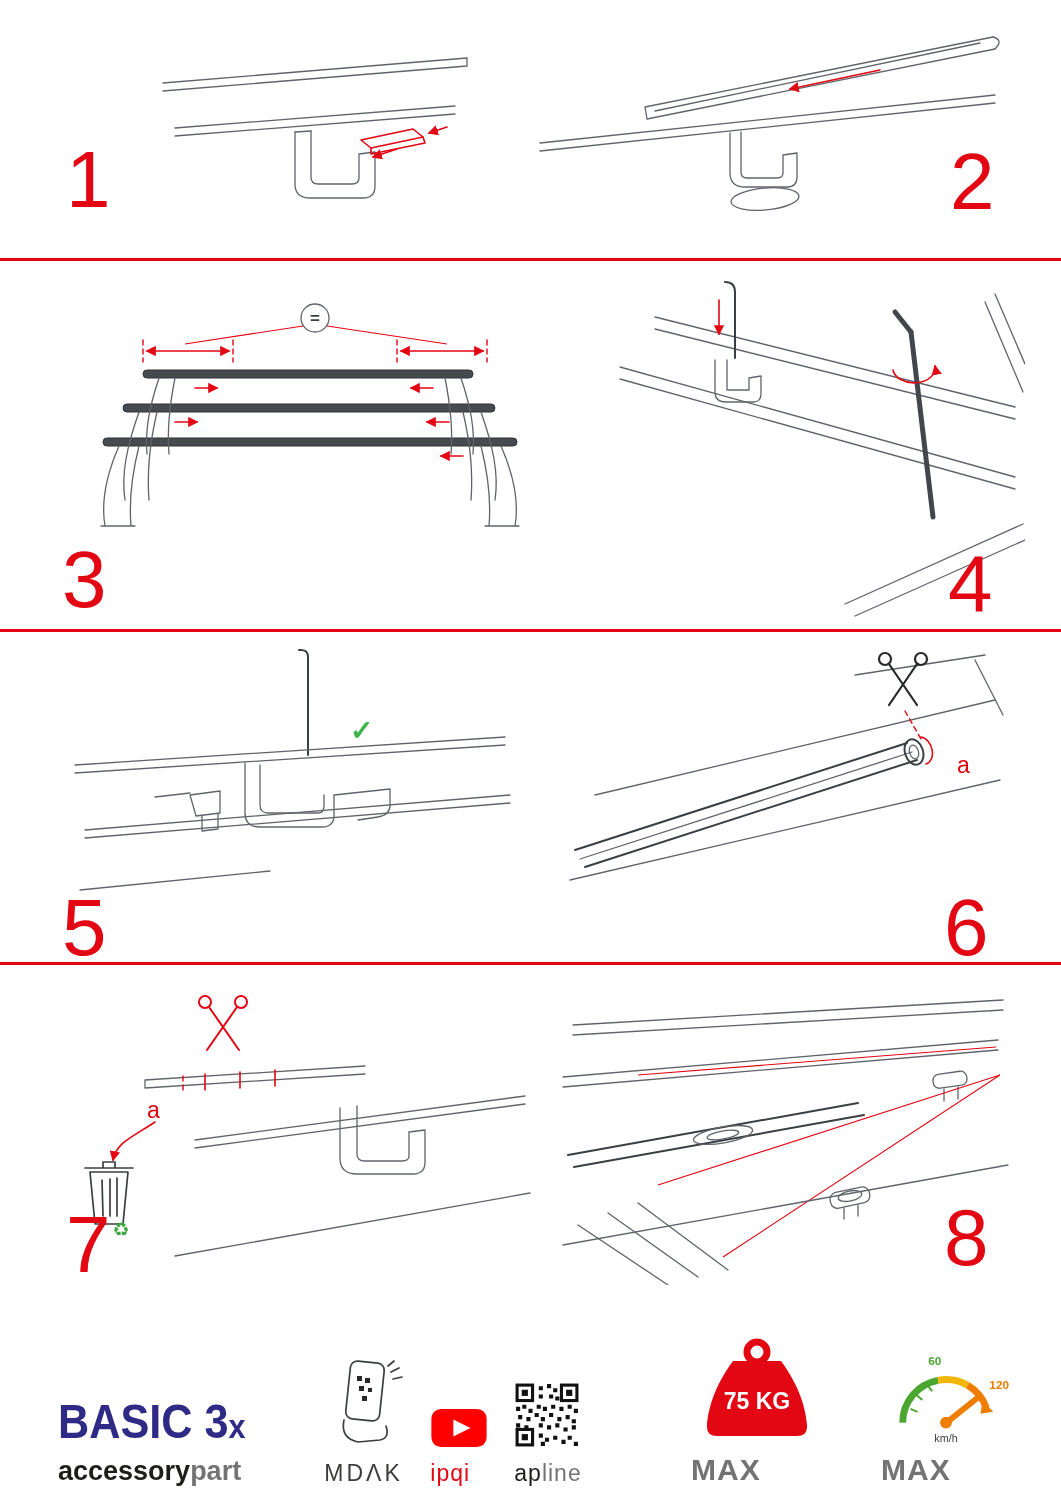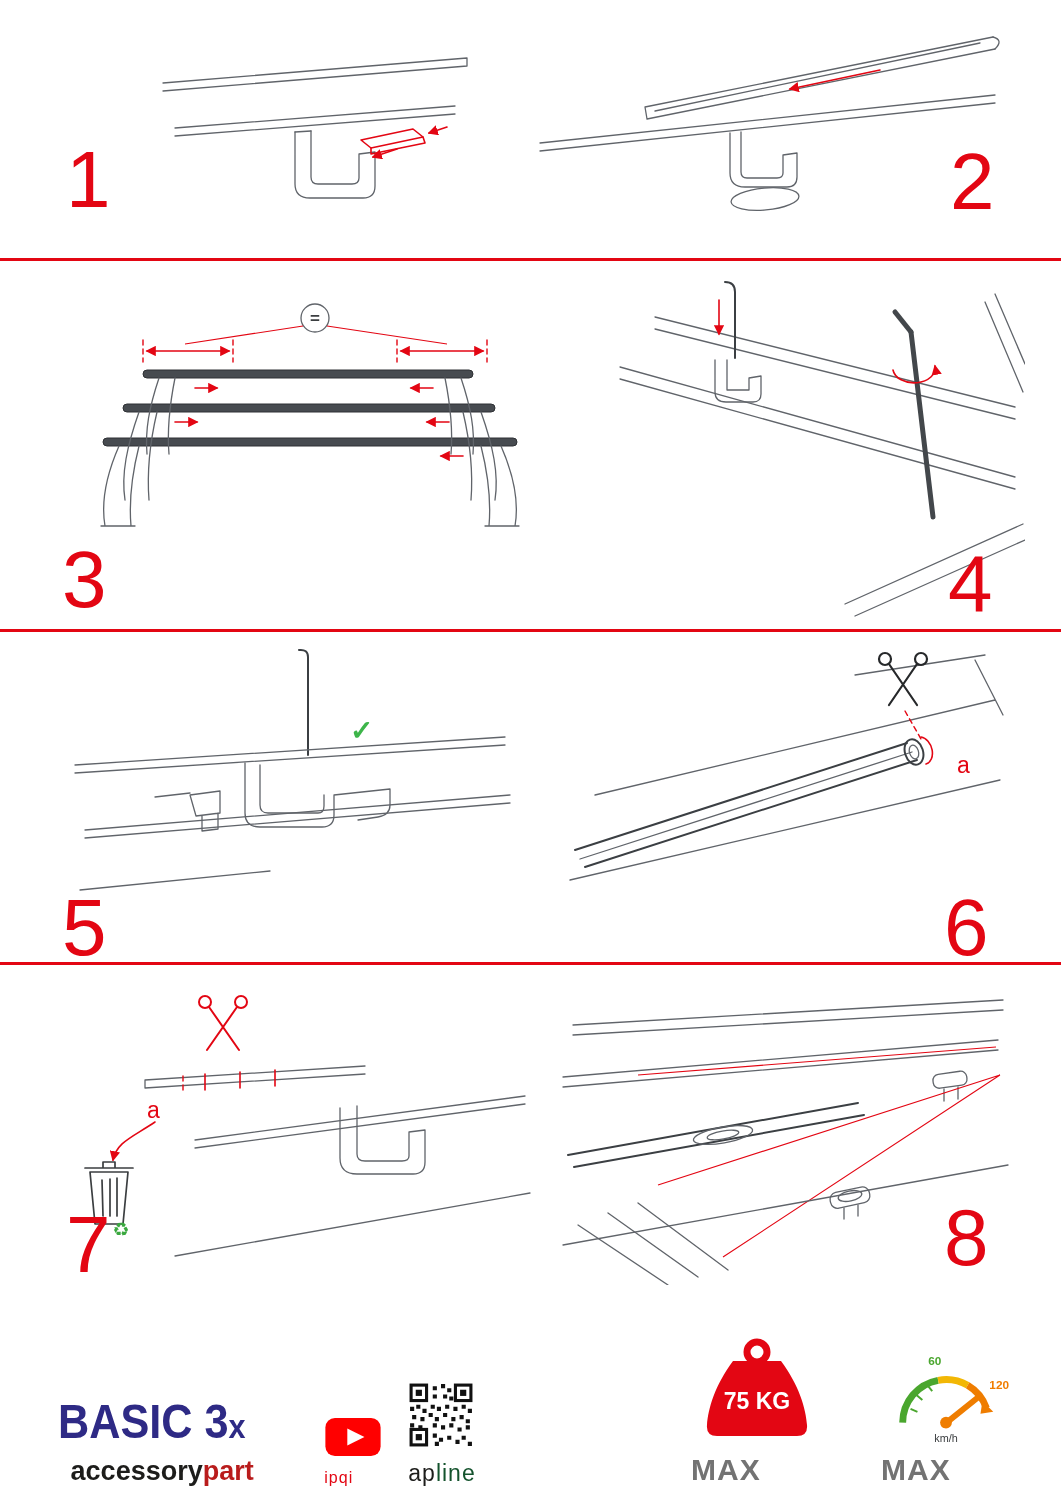--- a/index.html
+++ b/index.html
@@ -30,32 +30,32 @@
   .rec{fill:#3aa83f;font-size:19px;}
   .wtx{fill:#ffffff;font-size:23px;font-weight:bold;}
   .gtx60{fill:#4aa62e;font-size:12px;font-weight:bold;}
   .gtx120{fill:#f07d00;font-size:12px;font-weight:bold;}
   .gunit{fill:#3b3e40;font-size:11px;}
 
   
   .footer{position:absolute;left:58px;right:50px;top:1292px;height:195px;
           display:flex;align-items:flex-end;}
   .fblock{display:flex;flex-direction:column;justify-content:flex-end;}
-  .brand-block{align-items:center;margin-right:58px;}
+  .brand-block{align-items:flex-start;margin-right:58px;}
   .logo{font-size:48px;font-weight:700;color:#2e2a85;line-height:1;
         transform:scaleX(0.9);transform-origin:left bottom;white-space:nowrap;}
   .logo .x{font-size:34px;}
   .brand-sub{font-size:27px;font-weight:700;color:#1d1d1b;margin-top:10px;white-space:nowrap;}
-  .brand-sub .redtx{color:#b91c1c;}
+  .brand-sub .redtx{color:#737373;}
   .mdak-block{margin-right:26px;}
   .ipqi-block{margin-right:26px;}
   .plabel{margin-top:12px;font-size:23px;color:#3c3c3b;letter-spacing:3px;white-space:nowrap;}
-  .plabel-red{margin-top:12px;font-size:16px;color:#e30613;letter-spacing:1px;}
+  .plabel-red{margin-top:12px;font-size:23px;color:#e30613;letter-spacing:1px;}
   .plabel-split{margin-top:12px;font-size:23px;letter-spacing:1px;white-space:nowrap;}
-  .plabel-split .redtx{color:#14532d;}
+  .plabel-split .redtx{color:#737373;}
   .fspacer{flex:1;}
   .max-label{margin-top:6px;font-size:30px;font-weight:700;color:#737373;letter-spacing:1px;}
   .speed-block{margin-left:58px;}
 </style>
 </head>
 <body>
 
 <div id="sheet">
 
   <svg width="0" height="0" style="position:absolute">
@@ -233,20 +233,35 @@
 
     <div class="fblock brand-block">
       <div class="logo">
         <span>BASIC 3</span><span class="x">x</span>
       </div>
       <div class="brand-sub">
         <span>accessory</span><span class="redtx">part</span>
       </div>
     </div>
 
+    <div class="fblock mdak-block">
+      <svg width="80" height="92" viewBox="0 0 80 92">
+        <rect class="tr" x="24" y="6" width="34" height="58" rx="7" transform="rotate(6 41 35)"></rect>
+        <g fill="#26282a">
+          <rect x="33" y="20" width="5" height="5"></rect>
+            <rect x="41" y="22" width="5" height="5"></rect>
+          <rect x="35" y="30" width="5" height="5"></rect>
+            <rect x="44" y="32" width="4" height="4"></rect>
+          <rect x="38" y="40" width="5" height="5"></rect>
+        </g>
+        <path class="tr" d="M20,64 Q16,82 34,86 L56,84 Q66,82 62,70"></path>
+        <path class="tr" d="M64,10 L70,5 M67,16 L75,12 M69,23 L78,21"></path>
+      </svg>
+      <div class="plabel">MDΛK</div>
+    </div>
 
     <div class="fblock ipqi-block">
       <svg width="58" height="40" viewBox="0 0 60 42">
         <rect x="1" y="1" width="58" height="40" rx="10" fill="#ff0000"></rect>
         <path d="M24,12 L42,21 L24,30 Z" fill="#ffffff"></path>
       </svg>
       <div class="plabel-red">ipqi</div>
     </div>
 
     <div class="fblock apline-block">

